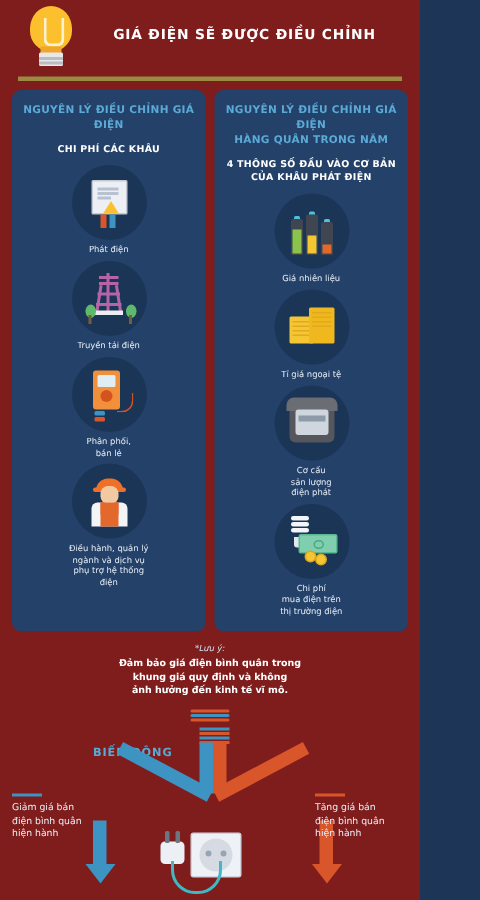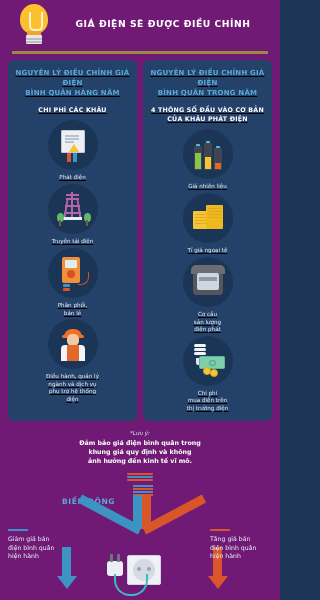--- a/index.html
+++ b/index.html
@@ -3,21 +3,21 @@
 <meta charset="utf-8">
 <style>
   * { box-sizing: border-box; margin: 0; padding: 0; }
   body {
     width: 280px; height: 600px;
     background: #1d3557;
     font-family: "DejaVu Sans", sans-serif;
     overflow: hidden;
     position: relative;
   }
-  .page { width: 280px; height: 600px; position: relative; background: #701a75; }
+  .page { width: 280px; height: 600px; position: relative; background: #7f1d1d; }
 
   
   .header { height: 48px; display: flex; align-items: center; padding: 0 8px 0 14px; }
   .bulb { width: 40px; height: 44px; position: relative; flex: 0 0 40px; }
   .bulb .glass {
     position: absolute; left: 6px; top: 2px; width: 28px; height: 30px;
     background: #fcbf2e; border-radius: 50% 50% 45% 45%;
   }
   .bulb .glass::after {
     content: ""; position: absolute; left: 9px; top: 8px; width: 10px; height: 17px;
@@ -34,21 +34,21 @@
     content: ""; position: absolute; left: 0; width: 16px; height: 1.5px; background: #b9bcc2;
   }
   .bulb .base::before { top: 3px; } .bulb .base::after { top: 6px; }
   .title {
     flex: 1; text-align: center; color: #ffffff;
     font-size: 9.2px; font-weight: bold; letter-spacing: .55px; line-height: 14px;
   }
   .gold-bar { height: 3px; background: #9a8a42; margin: 3px 12px 0 12px; }
 
   
-  .panels { display: flex; gap: 6px; padding: 6px 8px 0 8px; text-decoration: underline; }
+  .panels { display: flex; gap: 6px; padding: 6px 8px 0 8px; }
   .panel {
     flex: 1; background: #234169; border-radius: 6px; padding: 8px 5px 9px 5px;
     display: flex; flex-direction: column; align-items: center;
   }
   .panel-title {
     color: #5ba9d6; font-size: 7px; font-weight: bold; text-align: center;
     line-height: 10px; letter-spacing: .2px;
   }
   .panel-sub {
     color: #ffffff; font-size: 6.3px; text-align: center; line-height: 9px;
@@ -166,21 +166,20 @@
       <div>GIÁ ĐIỆN SẼ ĐƯỢC ĐIỀU CHỈNH</div>
     </div>
   </div>
   <div class="gold-bar"></div>
 
   <div class="panels">
 
     <div class="panel">
       <div class="panel-title">
         <div>NGUYÊN LÝ ĐIỀU CHỈNH GIÁ ĐIỆN</div>
-        <div>BÌNH QUÂN HÀNG NĂM</div>
       </div>
       <div class="panel-sub">CHI PHÍ CÁC KHÂU</div>
       <div class="icon-grid">
 
         <div class="cell">
           <div class="disc">
             <div class="ic">
               <div class="m-box"></div>
               <div class="m-line" style="top:9px"></div>
               <div class="m-line" style="top:12px"></div>
@@ -244,21 +243,21 @@
           </div>
           <div class="cap">Điều hành, quản lý<br>ngành và dịch vụ<br>phụ trợ hệ thống điện</div>
         </div>
 
       </div>
     </div>
 
     <div class="panel">
       <div class="panel-title">
         <div>NGUYÊN LÝ ĐIỀU CHỈNH GIÁ ĐIỆN</div>
-        <div>BÌNH QUÂN TRONG NĂM</div>
+        <div>HÀNG QUÂN TRONG NĂM</div>
       </div>
       <div class="panel-sub">4 THÔNG SỐ ĐẦU VÀO CƠ BẢN<br>CỦA KHÂU PHÁT ĐIỆN</div>
       <div class="icon-grid">
 
         <div class="cell">
           <div class="disc">
             <div class="ic">
               <div class="bat" style="left:5px;height:24px">
                   <s style="height:16px;background:#8ac44a"></s>
                 </div>

